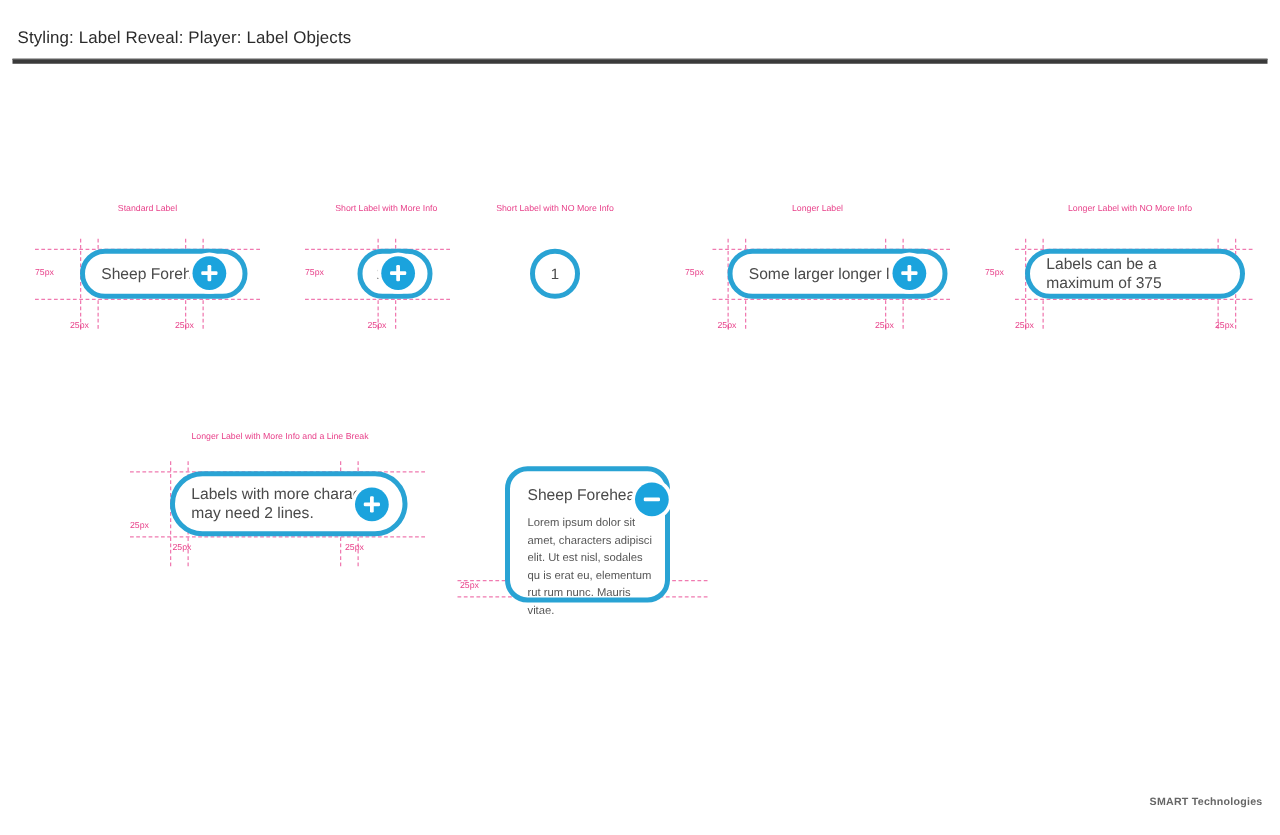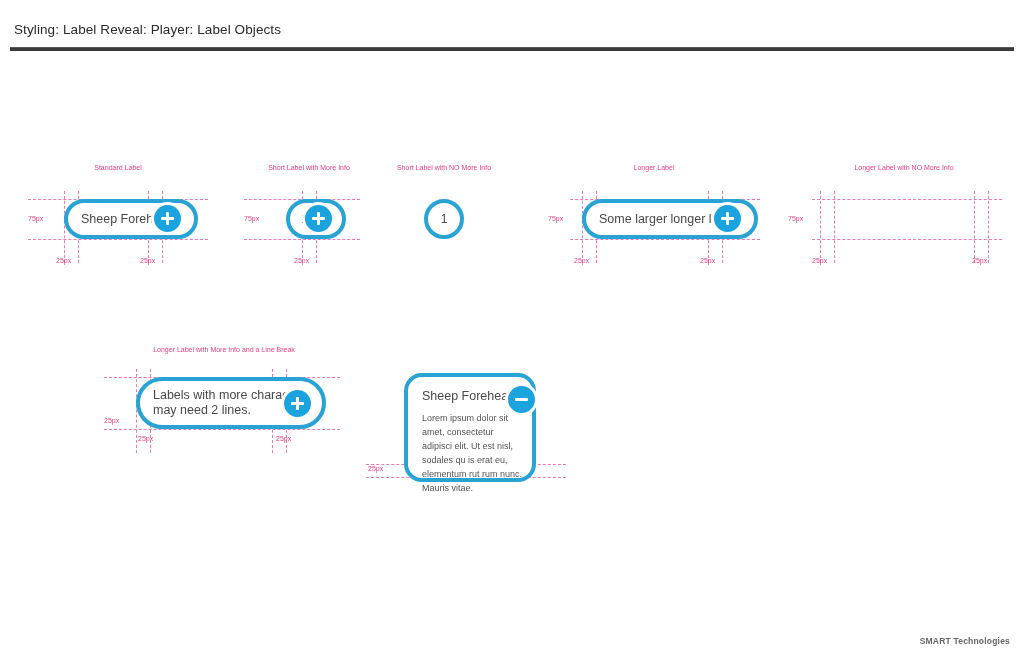--- a/index.html
+++ b/index.html
@@ -250,20 +250,23 @@
   <div class="guide-h" style="left:0px; top:76px; width:190px;"></div>
   <div class="guide-v" style="left:8px; top:28px; height:72px;"></div>
   <div class="guide-v" style="left:22px; top:28px; height:72px;"></div>
   <div class="guide-v" style="left:162px; top:28px; height:72px;"></div>
   <div class="guide-v" style="left:176px; top:28px; height:72px;"></div>
 
   <div class="dim-text" style="left:-24px; top:52px;">75px</div>
   <div class="dim-text" style="left:0px; top:94px;">25px</div>
   <div class="dim-text" style="left:160px; top:94px;">25px</div>
 
+  <div class="pill" style="left:8px; top:36px; width:176px;">
+    <span class="pill-text">Labels can be a maximum of 375</span>
+  </div>
 </div>
 
 <div class="spec-group" style="left:104px; top:345px; width:240px; height:110px;">
   <div class="spec-caption" style="left:120px;">Longer Label with More Info
 and a Line Break</div>
 
   <div class="guide-h" style="left:0px; top:32px; width:236px;"></div>
   <div class="guide-h" style="left:0px; top:84px; width:236px;"></div>
   <div class="guide-v" style="left:32px; top:24px; height:84px;"></div>
   <div class="guide-v" style="left:46px; top:24px; height:84px;"></div>
@@ -284,20 +287,20 @@
   </div>
 </div>
 
 <div class="spec-group" style="left:366px; top:345px; width:210px; height:140px;">
   <div class="guide-h" style="left:0px; top:119px; width:200px;"></div>
   <div class="guide-h" style="left:0px; top:132px; width:200px;"></div>
   <div class="dim-text" style="left:2px; top:120px;">25px</div>
 
   <div class="card" style="left:38px; top:28px; width:132px; height:109px;">
     <div class="card-title">Sheep Forehead</div>
-    <div class="card-body">Lorem ipsum dolor sit amet, consectetur adipisci elit. Ut est nisl, sodales qu is erat eu, elementum rut rum nunc. Mauris vitae.</div>
+    <div class="card-body">Lorem ipsum dolor sit amet, characters adipisci elit. Ut est nisl, sodales qu is erat eu, elementum rut rum nunc. Mauris vitae.</div>
   </div>
   <div class="action-btn" style="left:142px; top:41px;">
     <span class="bar-h"></span>
   </div>
 </div>
 
 <div class="footer-brand">SMART Technologies</div>
 
 </body></html>

